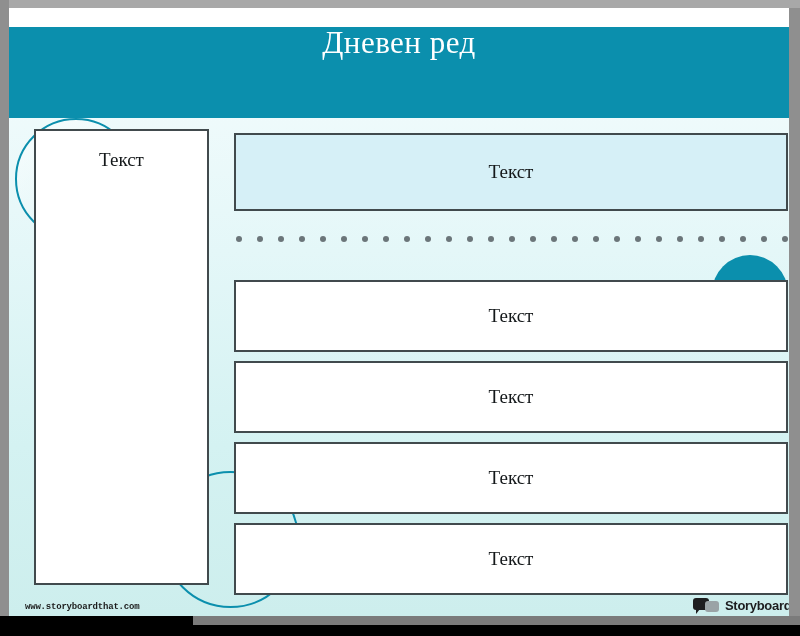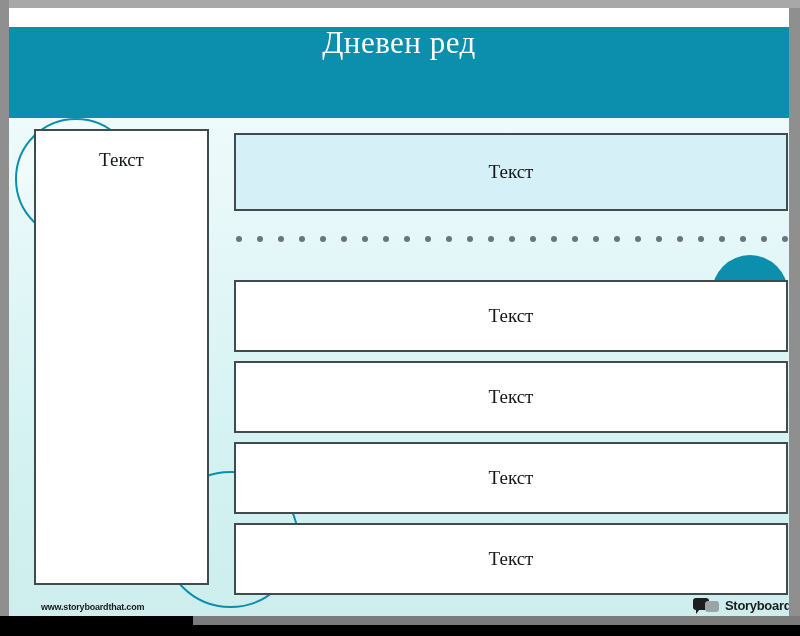--- a/index.html
+++ b/index.html
@@ -149,22 +149,22 @@
   }
   .box-r1 { left: 225px; top: 125px; width: 554px; height: 78px; }
   .box-r2 { left: 225px; top: 272px; width: 554px; height: 72px; }
   .box-r3 { left: 225px; top: 353px; width: 554px; height: 72px; }
   .box-r4 { left: 225px; top: 434px; width: 554px; height: 72px; }
   .box-r5 { left: 225px; top: 515px; width: 554px; height: 72px; }
 
   
   .footer-url {
     position: absolute;
-    left: 32px; top: 594px;
-    font-family: Liberation Sans, sans-serif;
+    left: 16px; top: 594px;
+    font-family: Liberation Mono, monospace;
     font-weight: bold;
     font-size: 9px;
     letter-spacing: -0.2px;
     color: #1b1b1b;
   }
   .brand-logo {
     position: absolute;
     left: 684px; top: 590px;
     display: flex;
     align-items: flex-start;

